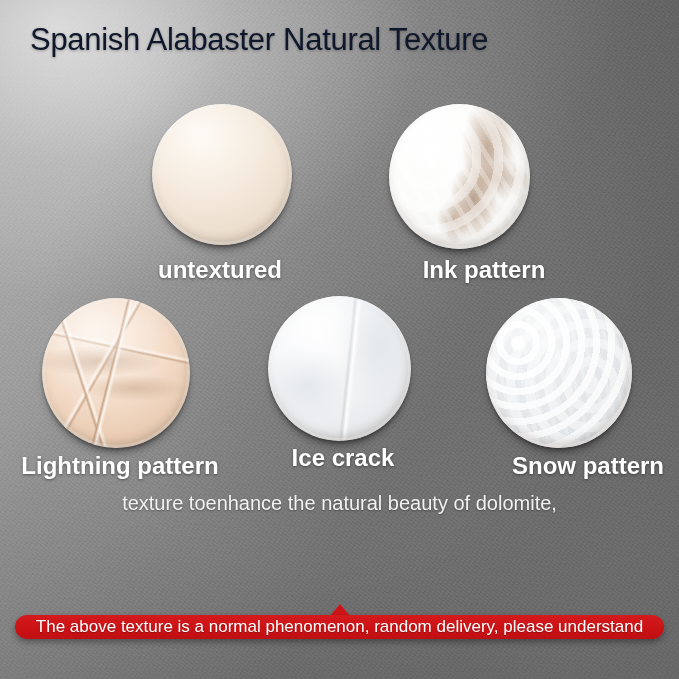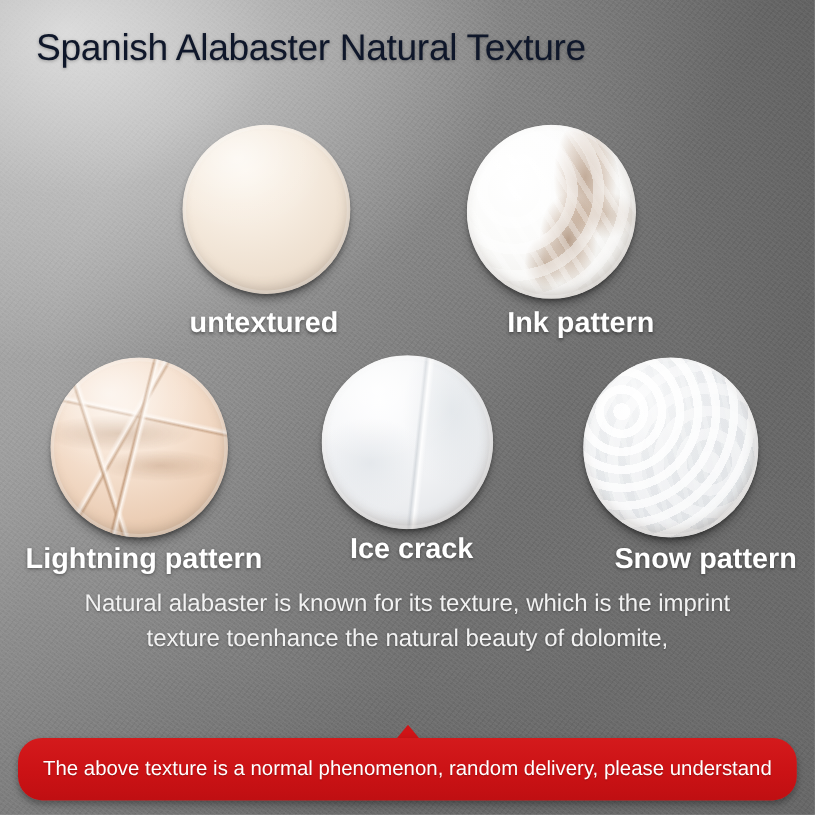--- a/index.html
+++ b/index.html
@@ -146,21 +146,21 @@
   
   .banner-wrap { position:absolute; left:15px; top:604px; width:649px; }
   .banner-arrow {
     position:absolute; left:50%; top:0; transform:translateX(-50%);
     width:0; height:0;
     border-left:10px solid transparent;
     border-right:10px solid transparent;
     border-bottom:12px solid #cf1417;
   }
   .banner {
-    position:absolute; top:11px; left:0; width:649px; height:52px;
+    position:absolute; top:11px; left:0; width:649px; height:24px;
     background:linear-gradient(180deg,#d41a1c 0%,#cb1215 55%,#bf0f12 100%);
     border-radius:20px;
     box-shadow: 0 3px 6px rgba(0,0,0,.35);
     display:flex; align-items:center; justify-content:center;
   }
   .banner-text {
     font-size:17px; color:#ffffff; white-space:nowrap;
     text-shadow:0 1px 1px rgba(0,0,0,.25);
   }
 </style>
@@ -202,21 +202,20 @@
 <div class="disc-label" style="left:343px; top:444px;">Ice crack</div>
 
 <div class="disc" style="left:486px; top:298px; width:146px; height:150px;">
   <div class="face face-snow"></div>
   <div class="gloss"></div>
   <div class="rim"></div>
 </div>
 <div class="disc-label" style="left:588px; top:452px;">Snow pattern</div>
 
 <div class="body-copy">
-  <div>Natural alabaster is known for its texture, which is the imprint</div>
   <div>texture toenhance the natural beauty of dolomite,</div>
 </div>
 
 <div class="banner-wrap">
   <div class="banner-arrow"></div>
   <div class="banner">
     <span class="banner-text">The above texture is a normal phenomenon, random delivery, please understand</span>
   </div>
 </div>
 

